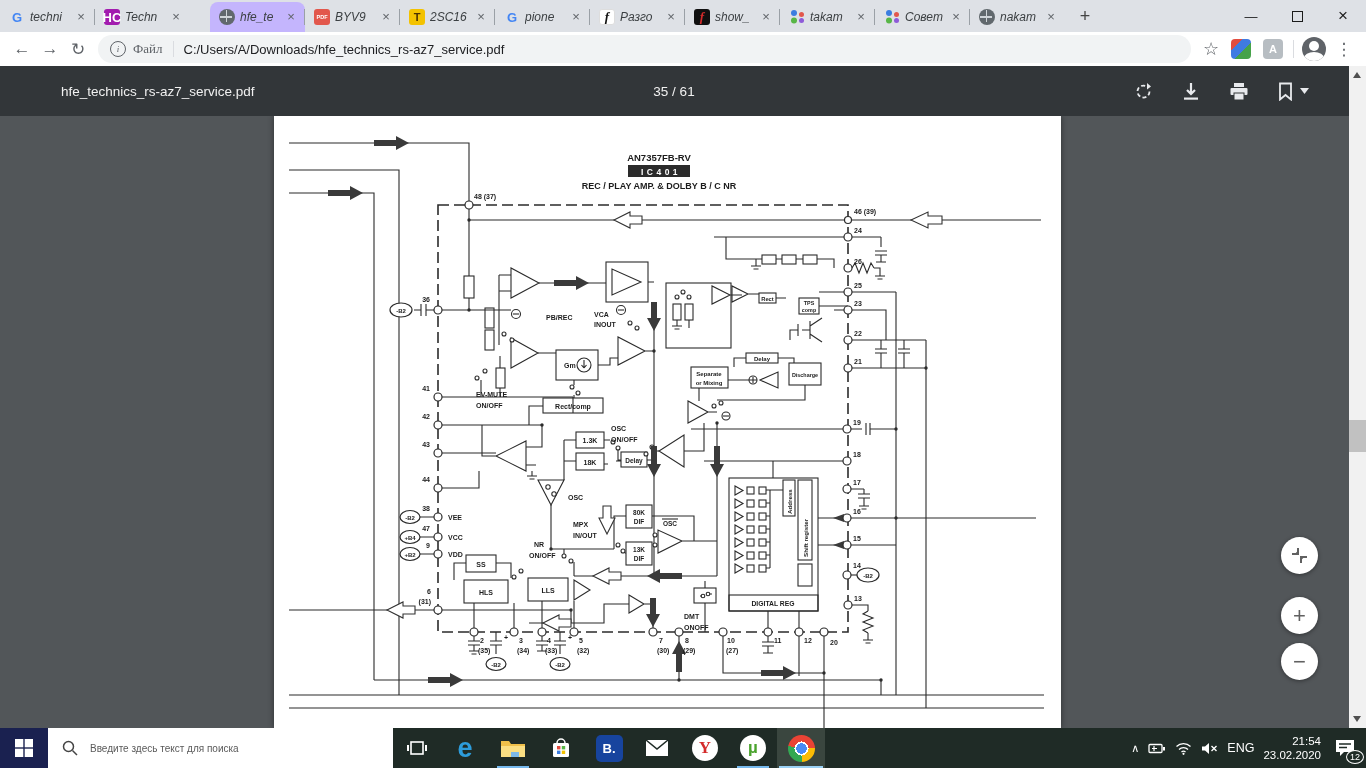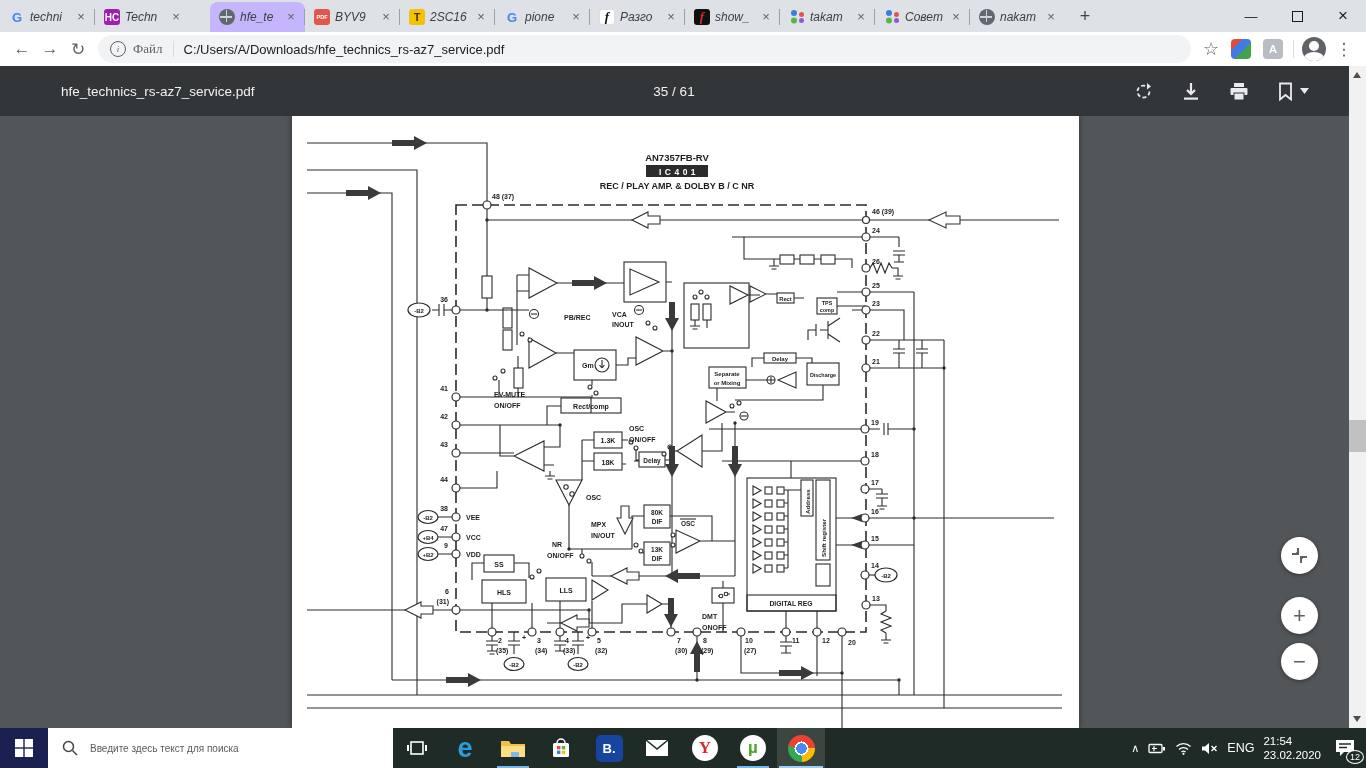--- a/index.html
+++ b/index.html
@@ -9,21 +9,21 @@
   #tabstrip{top:0;height:32px;background:#dee1e6;display:flex;align-items:flex-end;}
   .tab{width:95px;height:30px;display:flex;align-items:center;gap:5px;padding:0 6px 0 9px;
     box-sizing:border-box;border-radius:8px 8px 0 0;color:#3c4043;font-size:12px;position:relative;flex:none;}
   .tab .tlabel{flex:1;overflow:hidden;white-space:nowrap;font-style:italic;}
   .tab .tclose{color:#5f6368;font-size:13px;width:16px;height:16px;line-height:16px;text-align:center;border-radius:50%;flex:none;}
   .tab.active{background:#c4b5fd;margin-left:20px;}
   .tab:not(.active):not(:first-child)::before{content:"";position:absolute;left:-1px;top:7px;height:16px;width:1px;background:#9aa0a6;}
   .fav{width:16px;height:16px;border-radius:3px;display:flex;align-items:center;justify-content:center;
     font-size:10px;font-weight:bold;flex:none;box-sizing:border-box;}
   .fav-g{color:#4285f4;font-size:13px;}
-  .fav-hc{background:#a21caf;color:#fff;font-size:10px;letter-spacing:0;text-align:right;}
+  .fav-hc{background:#a21caf;color:#fff;font-size:13px;letter-spacing:0;text-align:right;}
   .fav-globe{background:#61686d;border-radius:50%;position:relative;}
   .fav-globe::before{content:"";position:absolute;left:1px;top:7px;width:12px;height:1.5px;background:#cfd4d8;}
   .fav-globe::after{content:"";position:absolute;left:6.5px;top:1px;width:1.5px;height:12px;background:#cfd4d8;}
   .fav-pdf{background:#e2574c;color:#fff;font-size:5.5px;}
   .fav-tr{background:#f3c200;color:#4a3000;font-size:11px;}
   .fav-fw{background:#fff;border:1px solid #ddd;color:#111;font-style:italic;font-family:"Liberation Serif",serif;font-size:13px;}
   .fav-fb{background:#101010;color:#d42b2b;font-style:italic;font-family:"Liberation Serif",serif;font-size:13px;}
   .fav-forum{position:relative;}
   .fav-forum::before{content:"";position:absolute;left:2px;top:1px;width:6px;height:6px;border-radius:50%;background:#3b7de0;box-shadow:0 7.5px 0 #58b647;}
   .fav-forum::after{content:"";position:absolute;left:10px;top:3px;width:5px;height:5px;border-radius:50%;background:#e2574c;box-shadow:0 6px 0 #8e5bd8;}
@@ -48,21 +48,21 @@
   #profile::after{content:"";position:absolute;left:2px;top:15px;width:20px;height:12px;border-radius:50%;background:#fff;}
   #addr-sep{width:1px;height:18px;background:#dadce0;margin:0 4px;}
   
   #pdfbar{top:66px;height:50px;width:1349px;background:#323639;color:#f1f1f1;display:flex;align-items:center;}
   #pdf-filename{margin-left:27px;font-size:13.5px;padding-left:34px;}
   #pdf-page{position:absolute;left:674px;transform:translateX(-50%);font-size:13.5px;}
   #pdf-icons{margin-left:auto;display:flex;align-items:center;gap:29px;padding-right:40px;}
   #pdf-icons svg{display:block;}
   
   #content{top:116px;height:612px;background:#525659;overflow:hidden;}
-  #page{position:absolute;left:292px;top:0;width:787px;height:612px;background:#fff;box-shadow:0 0 6px rgba(0,0,0,.45);}
+  #page{position:absolute;left:274px;top:0;width:787px;height:612px;background:#fff;box-shadow:0 0 6px rgba(0,0,0,.45);}
   .zoombtn{position:absolute;left:1281px;width:37px;height:37px;border-radius:50%;background:#fff;
     box-shadow:0 1px 4px rgba(0,0,0,.4);display:flex;align-items:center;justify-content:center;
     color:#616161;font-size:22px;}
   
   #scrollbar{position:absolute;left:1349px;top:66px;width:17px;height:662px;background:#f1f1f1;}
   .sb-arrow{position:absolute;left:4px;width:0;height:0;border-left:4.5px solid transparent;border-right:4.5px solid transparent;}
   #sb-up{top:6px;border-bottom:6px solid #505050;}
   #sb-down{bottom:6px;border-top:6px solid #505050;}
   #sb-thumb{position:absolute;left:0;top:354px;width:17px;height:32px;background:#c1c1c1;}
   
@@ -78,21 +78,21 @@
   .edge-e{color:#2d9cdb;font-size:27px;font-weight:bold;line-height:1;}
   .circle-ico{width:26px;height:26px;border-radius:50%;background:#fff;display:flex;align-items:center;justify-content:center;font-weight:bold;}
   .chrome-ico{width:27px;height:27px;border-radius:50%;
     background:radial-gradient(circle,#4a8af4 0 27%,#fff 27% 37%,rgba(0,0,0,0) 37%),
       conic-gradient(#ea4335 0 25%,#fbbc05 25% 50%,#34a853 50% 78%,#ea4335 78%);}
   .bapp{width:27px;height:27px;border-radius:5px;background:#17449e;color:#fff;font-weight:bold;font-size:13px;
     display:flex;align-items:center;justify-content:center;}
   #tray{margin-left:auto;display:flex;align-items:center;gap:9px;padding-right:6px;color:#fff;}
   #tray .titem{display:flex;align-items:center;justify-content:center;}
   #lang{font-size:12.5px;}
-  #clock{text-align:left;font-size:11.5px;line-height:14px;}
+  #clock{text-align:right;font-size:11.5px;line-height:14px;}
   #notif{position:relative;width:30px;height:30px;}
   #notif .badge{position:absolute;right:-4px;bottom:-1px;border:1px solid #fff;border-radius:50%;
     background:#1f2b26;font-size:9px;padding:1px 3px;line-height:10px;}
   
   #page svg text{font-family:"Liberation Sans",sans-serif;font-weight:bold;fill:#1c1c1c;}
 </style>
 </head>
 <body>
 
 <div id="tabstrip" class="row">

